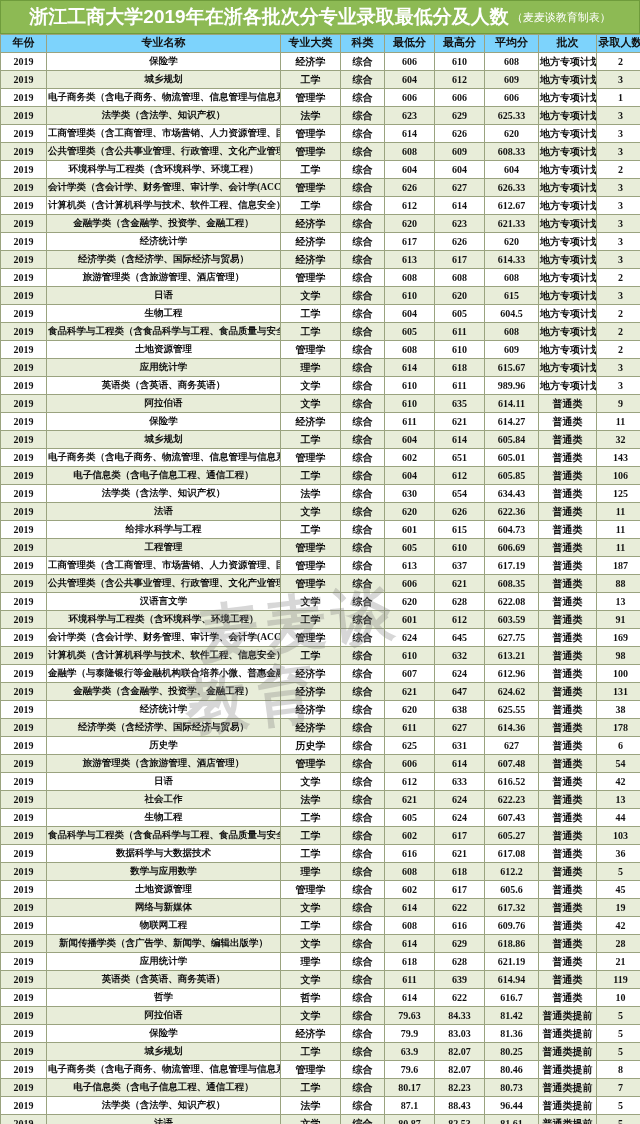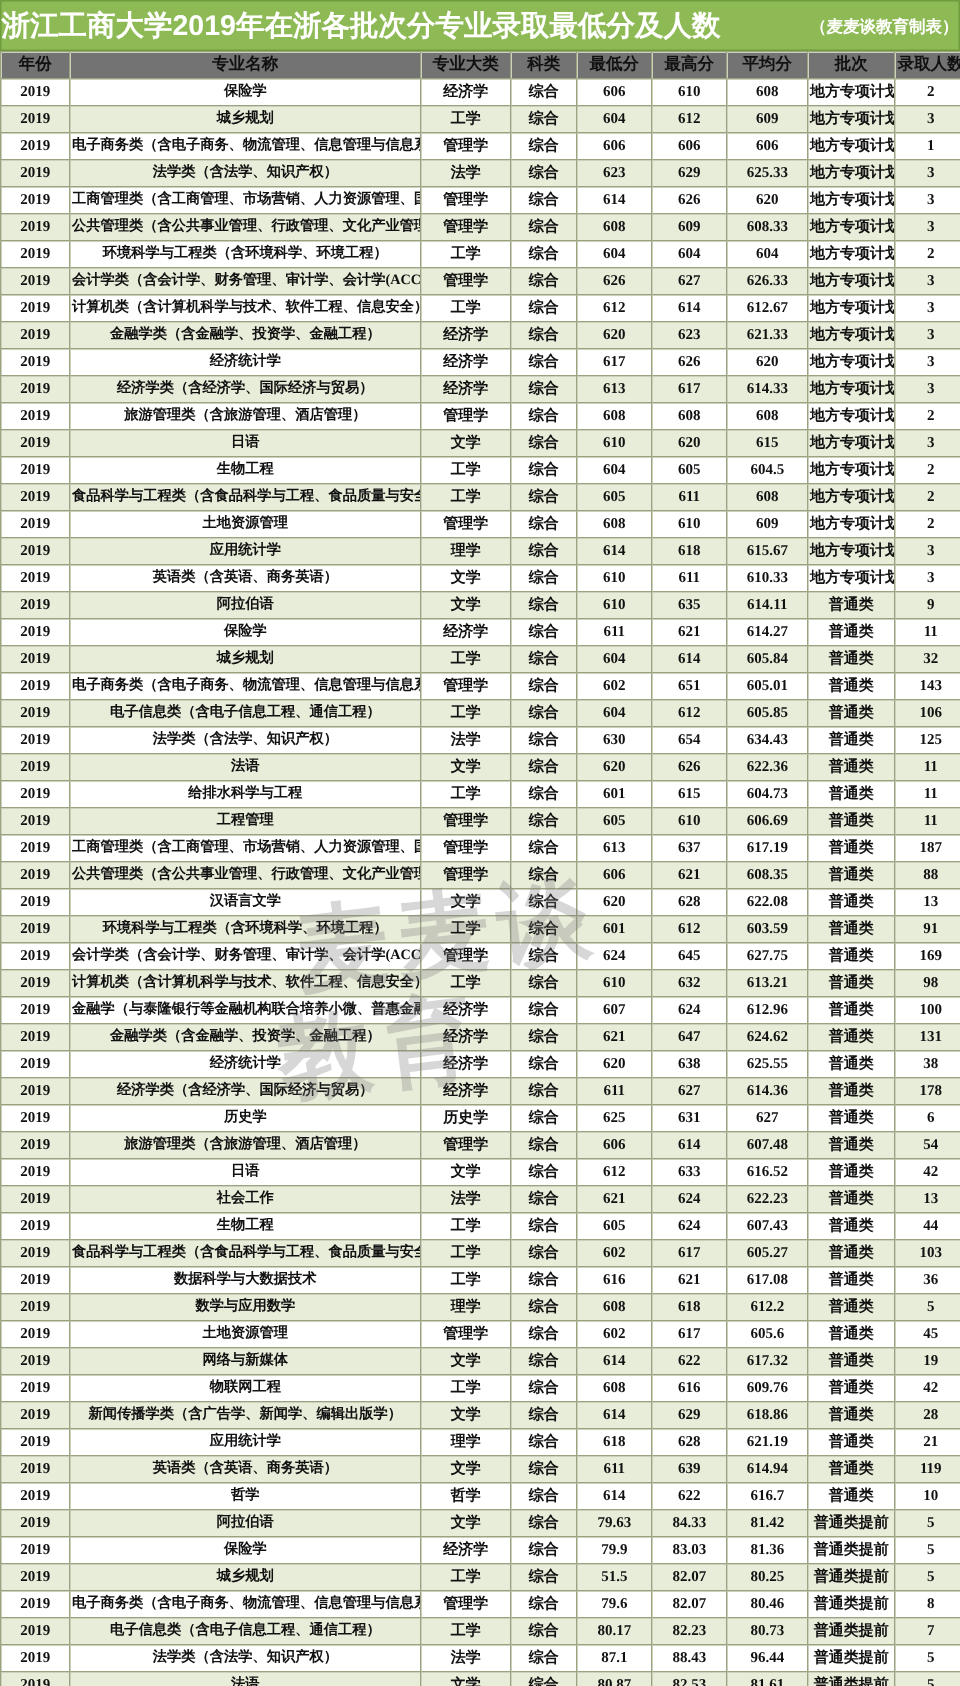--- a/index.html
+++ b/index.html
@@ -15,36 +15,36 @@
     box-sizing:border-box;
     position:relative;
     background:#ffffff;
   }
   
   .title-banner{
     background:#8DBA54;
     height:34px;
     display:flex;
     align-items:center;
-    justify-content:space-between;
+    justify-content:center;
     border:1px solid #6f9c3c;
     box-sizing:border-box;
   }
   .title-main{
     color:#ffffff;
     font-size:19px;
     font-weight:bold;
     letter-spacing:0px;
     font-family:"Liberation Sans","DejaVu Sans",sans-serif;
     white-space:nowrap;
   }
   .title-sub{
     color:#ffffff;
     font-size:11px;
-    font-weight:bold;
+    font-weight:normal;
     margin-left:3px;
     font-family:"Liberation Sans","DejaVu Sans",sans-serif;
     white-space:nowrap;
   }
   
   table.grid{
     border-collapse:collapse;
     width:640px;
     table-layout:fixed;
     font-size:10px;
@@ -55,27 +55,27 @@
     height:17px;
     line-height:17px;
     text-align:center;
     overflow:hidden;
     white-space:nowrap;
     font-weight:bold;
     color:#111111;
     box-sizing:border-box;
   }
   thead th{
-    background:#737373;
+    background:#7dd3fc;
     color:#000000;
     font-size:11px;
     height:19px;
     line-height:19px;
     border:1px solid #7d7d32;
-    font-family:Liberation Serif, serif;
+    font-family:Liberation Mono, monospace;
   }
   tbody tr.alt td{ background:#E8EDD9; }
   tbody tr.plain td{ background:#FFFFFF; }
   td.c-year{ width:46px; }
   td.c-major{ width:234px; font-size:9.5px;margin-left:35px; }
   td.c-cat{ width:60px; }
   td.c-sub{ width:44px; }
   td.c-min{ width:50px; }
   td.c-max{ width:50px; }
   td.c-avg{ width:54px; }
@@ -340,21 +340,21 @@
           <td class="c-batch">地方专项计划</td>
           <td class="c-count">3</td>
         </tr>
         <tr class="plain">
           <td class="c-year">2019</td>
           <td class="c-major">英语类（含英语、商务英语）</td>
           <td class="c-cat">文学</td>
           <td class="c-sub">综合</td>
           <td class="c-min">610</td>
           <td class="c-max">611</td>
-          <td class="c-avg">610.33</td>
+          <td class="c-avg">989.96</td>
           <td class="c-batch">地方专项计划</td>
           <td class="c-count">3</td>
         </tr>
         <tr class="alt">
           <td class="c-year">2019</td>
           <td class="c-major">阿拉伯语</td>
           <td class="c-cat">文学</td>
           <td class="c-sub">综合</td>
           <td class="c-min">610</td>
           <td class="c-max">635</td>
@@ -745,21 +745,21 @@
           <td class="c-max">83.03</td>
           <td class="c-avg">81.36</td>
           <td class="c-batch">普通类提前</td>
           <td class="c-count">5</td>
         </tr>
         <tr class="alt">
           <td class="c-year">2019</td>
           <td class="c-major">城乡规划</td>
           <td class="c-cat">工学</td>
           <td class="c-sub">综合</td>
-          <td class="c-min">51.5</td>
+          <td class="c-min">63.9</td>
           <td class="c-max">82.07</td>
           <td class="c-avg">80.25</td>
           <td class="c-batch">普通类提前</td>
           <td class="c-count">5</td>
         </tr>
         <tr class="plain">
           <td class="c-year">2019</td>
           <td class="c-major">电子商务类（含电子商务、物流管理、信息管理与信息系统）</td>
           <td class="c-cat">管理学</td>
           <td class="c-sub">综合</td>

